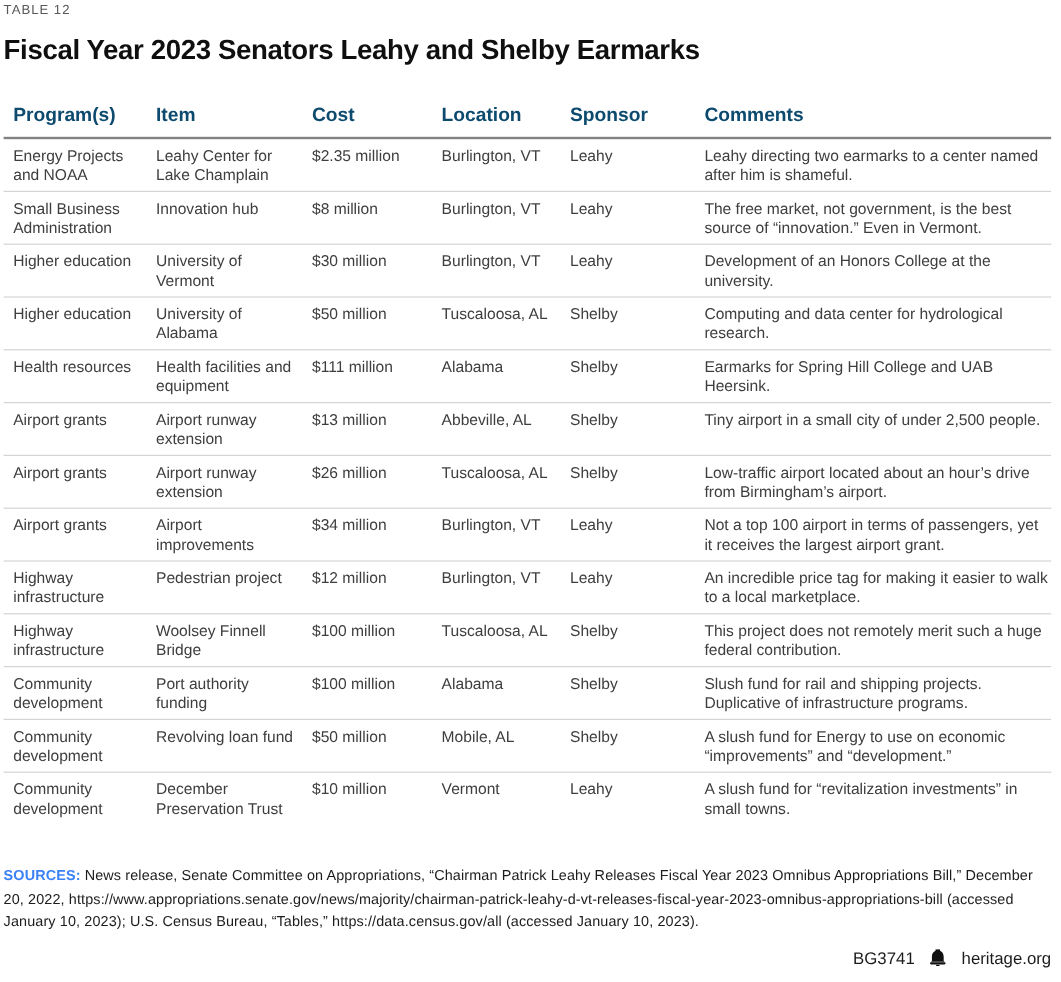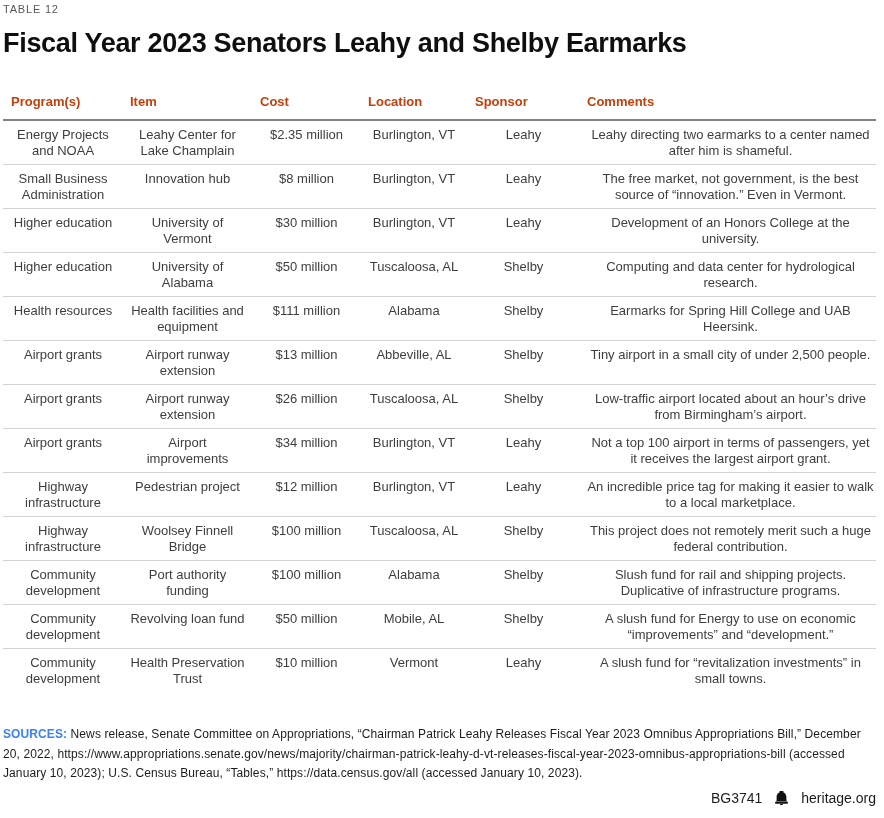--- a/index.html
+++ b/index.html
@@ -15,49 +15,48 @@
 
   .table-label {
     font-size: 11px;
     letter-spacing: 0.8px;
     color: #57585a;
     text-transform: uppercase;
     padding-top: 1px;
   }
   .title {
     margin-top: 13px;
-    font-size: 27px;
+    font-size: 23px;
     font-weight: 700;
     letter-spacing: -0.3px;
     color: #0f0f0f;
     line-height: 1.15;
   }
 
   .table {
     margin-top: 27px;
     width: 873px;
   }
   .trow {
     display: grid;
     grid-template-columns: 122px 130px 108px 107px 112px 1fr;
   }
   .thead-row {
     border-bottom: 2px solid #828282;
   }
   .thead-row .cell {
     font-weight: 700;
-    color: #c2410c;
-    font-size: 13px;
+    color: #0c4a6e;
+    font-size: 16px;
     padding-top: 8px;
     padding-bottom: 8px;
   }
   .tbody .trow {
     border-bottom: 1px solid #d4d4d4;
     min-height: 43.5px;
-    text-align: center;
   }
   .tbody .trow:last-child { border-bottom: none; }
   .cell {
     font-size: 13px;
     line-height: 16.5px;
     padding: 6px 10px 4px 5px;
   }
   .cell:first-child { padding-left: 8px; }
   .cell-comments { padding-right: 2px; }
 
@@ -193,21 +192,21 @@
         <div class="trow">
           <div class="cell cell-program">Community development</div>
           <div class="cell cell-item">Revolving loan fund</div>
           <div class="cell cell-cost">$50 million</div>
           <div class="cell cell-location">Mobile, AL</div>
           <div class="cell cell-sponsor">Shelby</div>
           <div class="cell cell-comments">A slush fund for Energy to use on economic “improvements” and “development.”</div>
         </div>
         <div class="trow">
           <div class="cell cell-program">Community development</div>
-          <div class="cell cell-item">Health Preservation Trust</div>
+          <div class="cell cell-item">December Preservation Trust</div>
           <div class="cell cell-cost">$10 million</div>
           <div class="cell cell-location">Vermont</div>
           <div class="cell cell-sponsor">Leahy</div>
           <div class="cell cell-comments">A slush fund for “revitalization investments” in small towns.</div>
         </div>
       </div>
   </div>
 
   <p class="sources"><b>SOURCES:</b><span> News release, Senate Committee on Appropriations, “Chairman Patrick Leahy Releases Fiscal Year 2023 Omnibus Appropriations Bill,” December 20, 2022, https://www.appropriations.senate.gov/news/majority/chairman-patrick-leahy-d-vt-releases-fiscal-year-2023-omnibus-appropriations-bill (accessed January 10, 2023); U.S. Census Bureau, “Tables,” https://data.census.gov/all (accessed January 10, 2023).</span></p>
 

